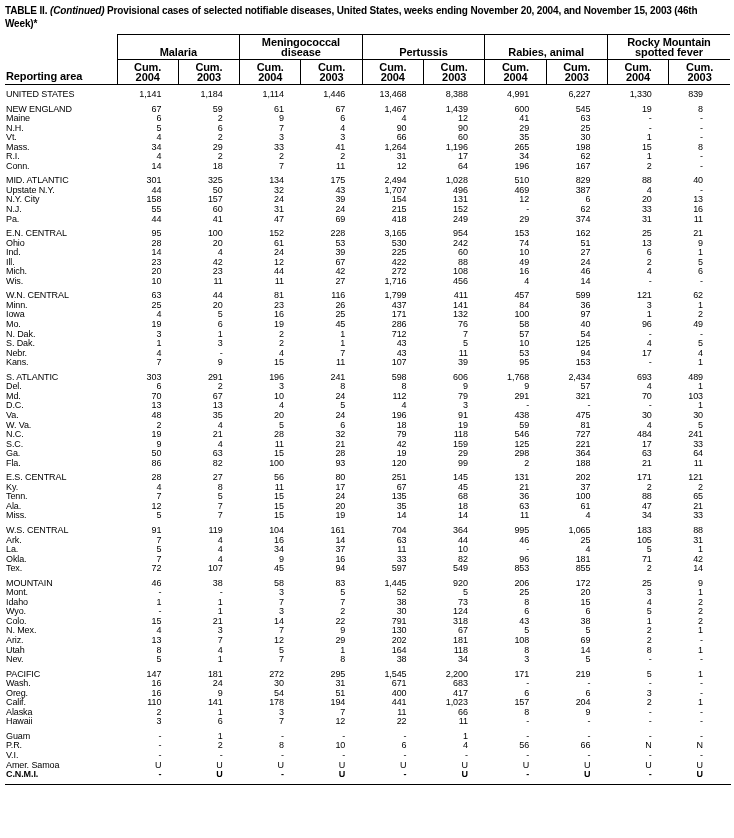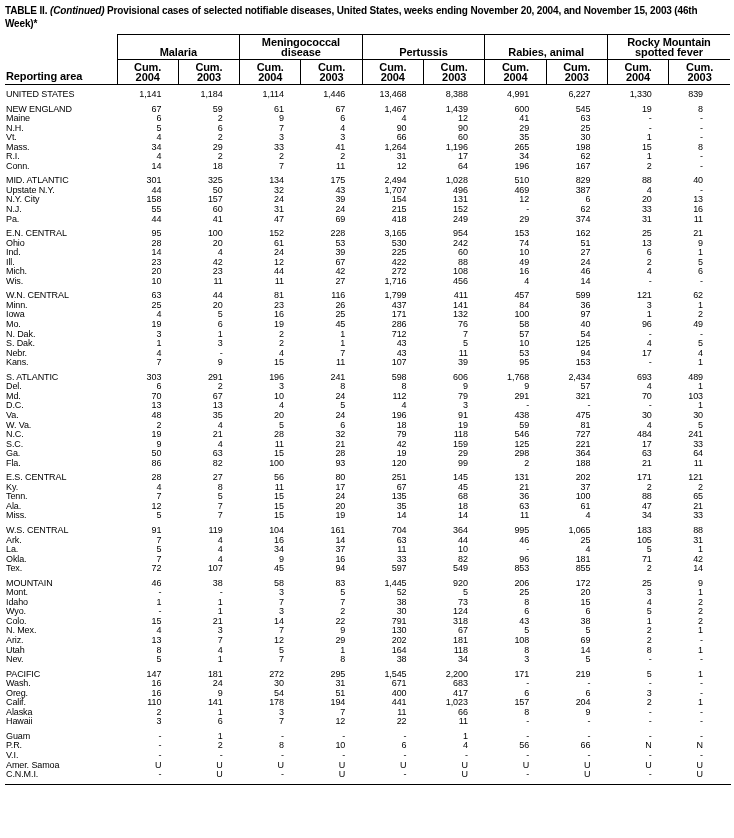--- a/index.html
+++ b/index.html
@@ -42,21 +42,21 @@
   }
 
   tbody td {
     font-size: 9px; line-height: 9.55px; padding: 0;
     letter-spacing: -0.1px; white-space: nowrap;
   }
   tbody td.area { text-align: left; padding-left: 1px; }
   tbody td.num  { text-align: right; padding-right: 17px; }
   tbody td.num:last-child { padding-right: 27px; }
   tbody tr.sec-start td { padding-top: 5px; }
-  tbody tr.last-row td { padding-bottom: 4px; }
+  tbody tr.last-row td { padding-bottom: 4px; font-weight: bold; }
 
   .footnotes {
     width: 725px; border-top: 1px solid #000;
     margin-top: 0; padding: 2px 0 0 1px;
     font-size: 8.8px; line-height: 11px; letter-spacing: -0.1px;
   }
   .legend span { display: inline-block; margin-right: 40px; }
   .legend span:last-child { margin-right: 0; }
 </style>
 </head>

